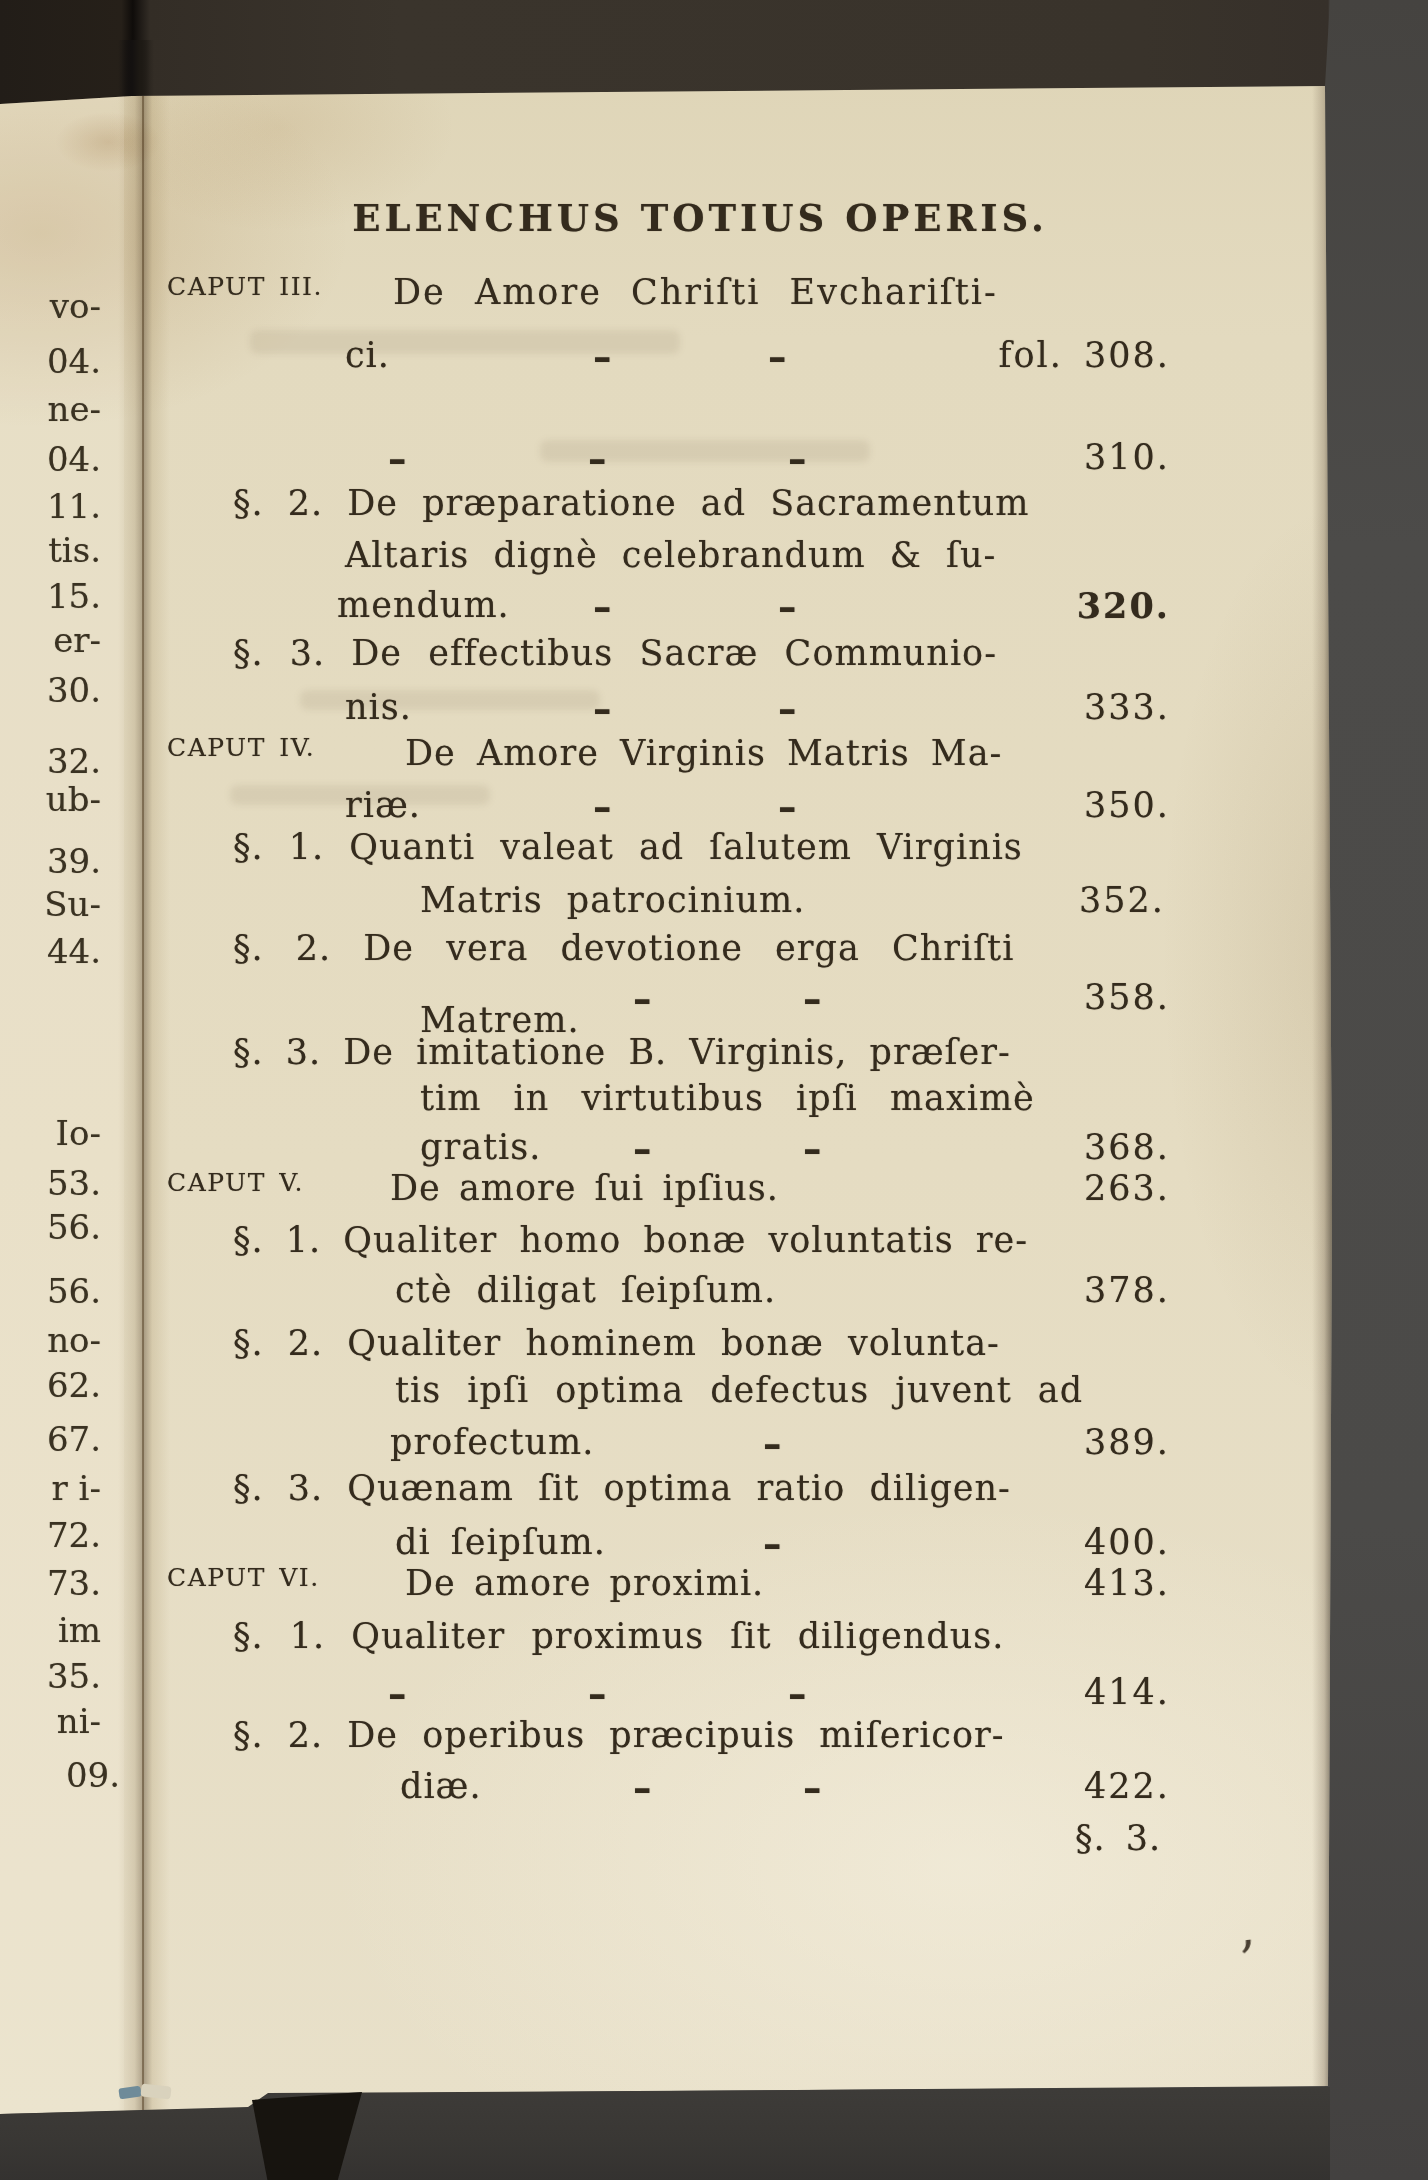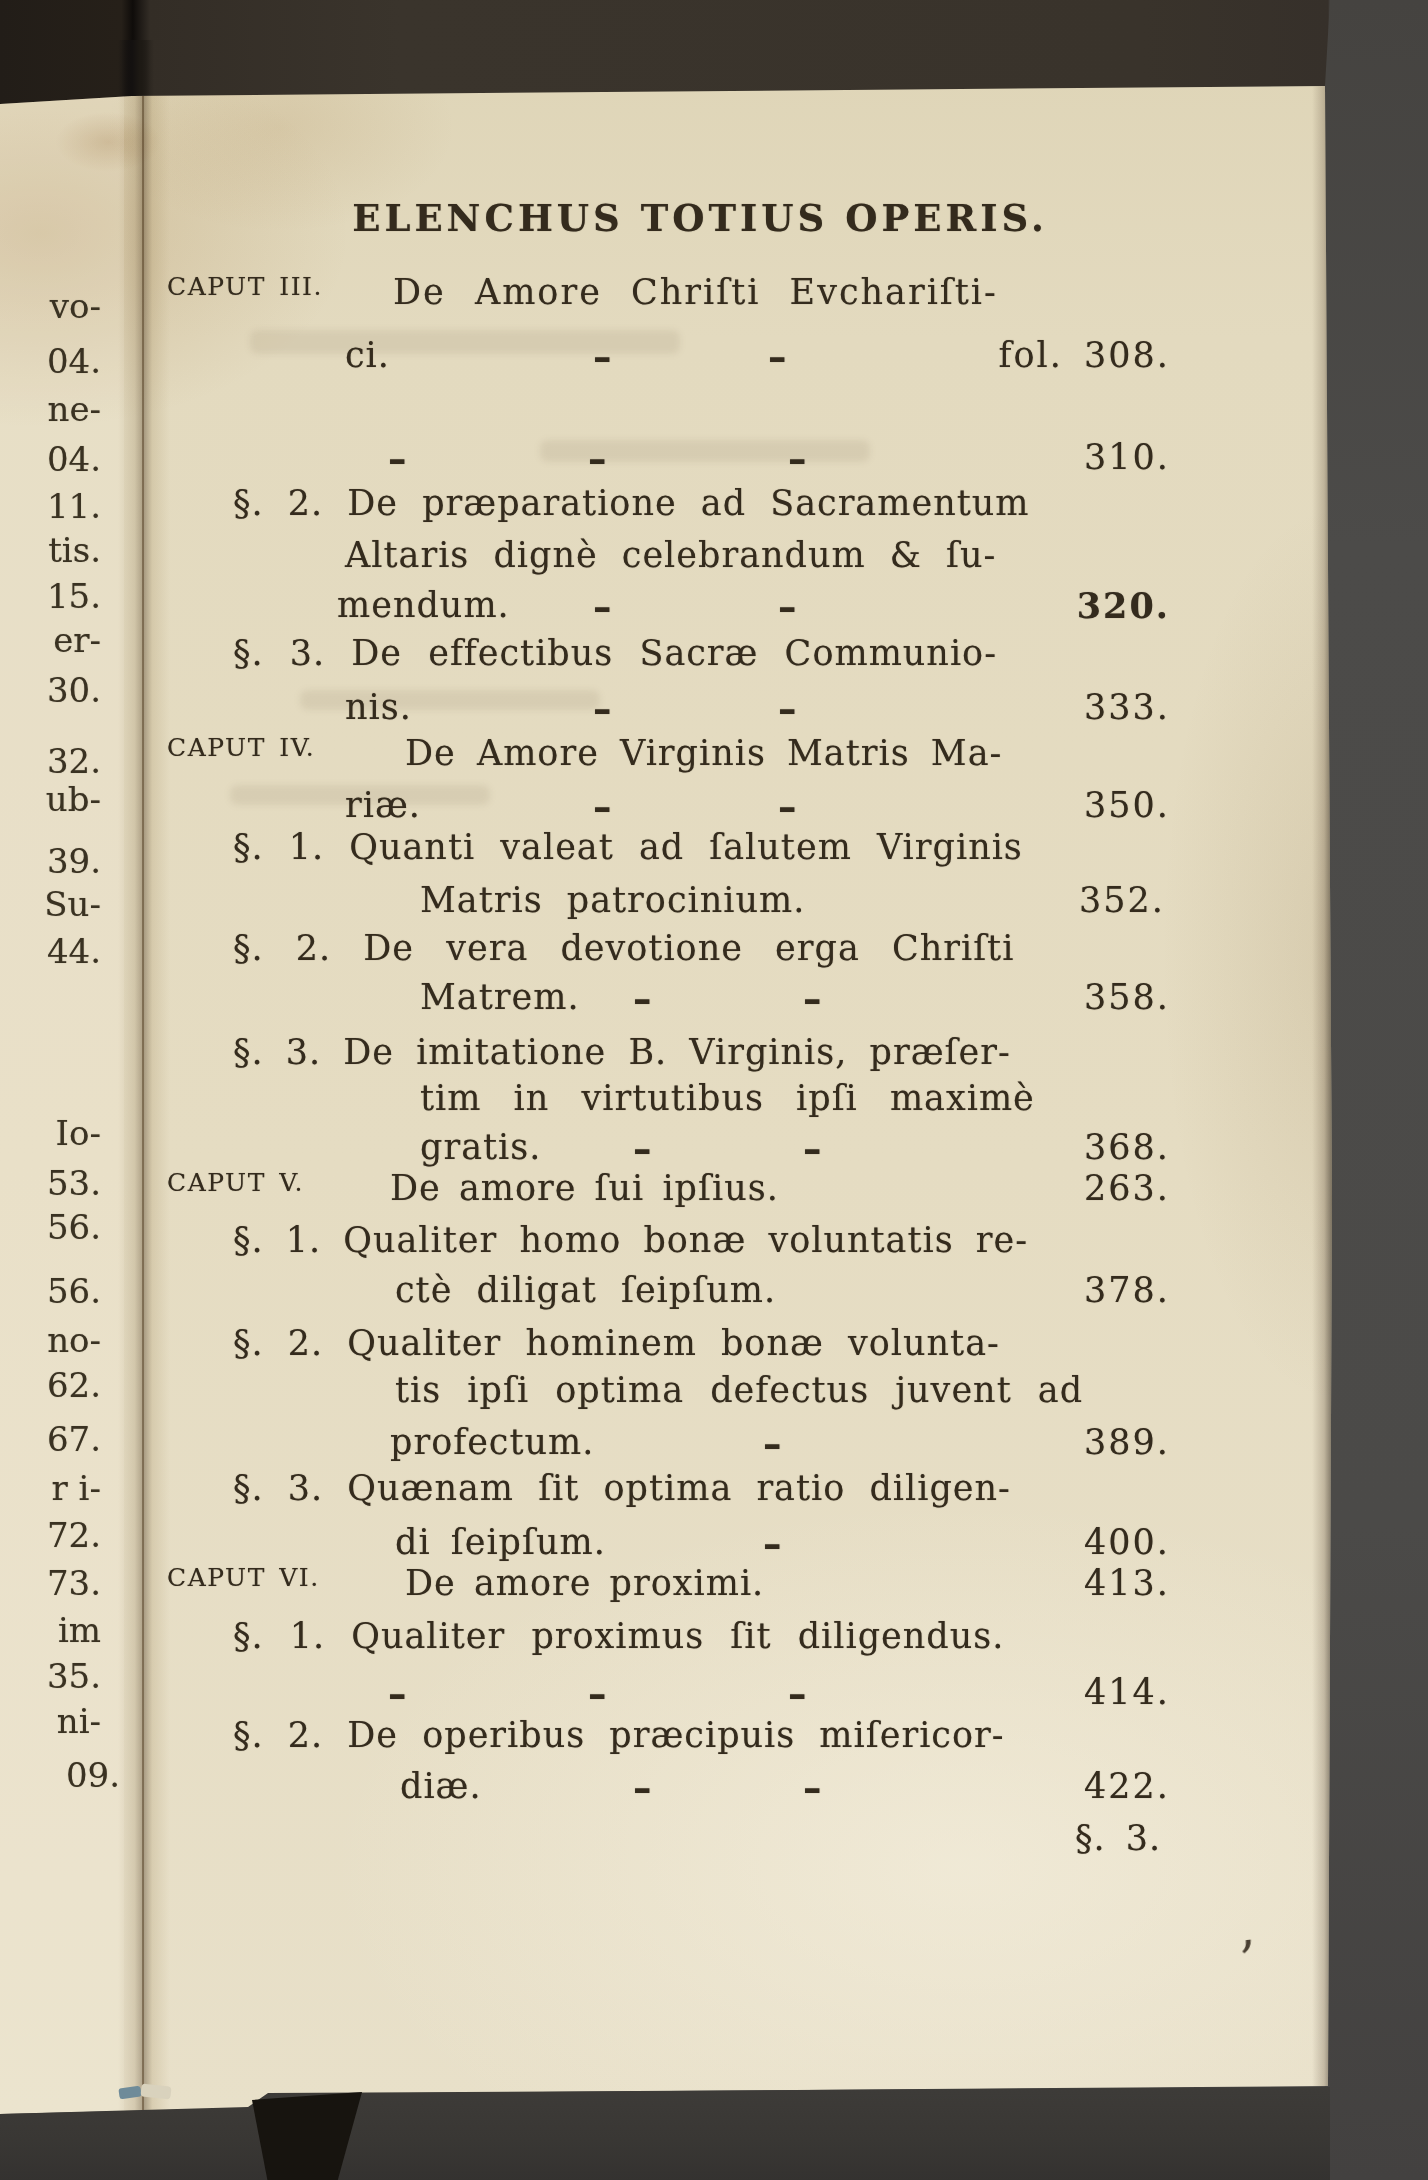--- a/index.html
+++ b/index.html
@@ -125,21 +125,21 @@
           <span class="seg ink body" style="left: 68px; word-spacing: 13px;">§. 1. Quanti valeat ad ſalutem Virginis</span>
         </div>
         <div class="line" style="top: 880px;">
           <span class="seg ink body" style="left: 255px; word-spacing: 12px;">Matris patrocinium.</span>
           <span class="seg ink num" style="right: 5px;">352.</span>
         </div>
         <div class="line" style="top: 928px;">
           <span class="seg ink body" style="left: 68px; word-spacing: 20px;">§. 2. De vera devotione erga Chriſti</span>
         </div>
         <div class="line" style="top: 977px;">
-          <span class="seg ink body" style="left: 255px;">Matrem.</span>
+          <span class="seg ink body" style="left: 255px; margin-top: 23px;">Matrem.</span>
           <span class="seg ink dash" style="left: 470px;">-</span>
           <span class="seg ink dash" style="left: 640px;">-</span>
           <span class="seg ink num" style="right: 0px;">358.</span>
         </div>
         <div class="line" style="top: 1032px;">
           <span class="seg ink body" style="left: 68px; word-spacing: 10px;">§. 3. De imitatione B. Virginis, præſer-</span>
         </div>
         <div class="line" style="top: 1078px;">
           <span class="seg ink body" style="left: 255px; word-spacing: 20px;">tim in virtutibus ipſi maximè</span>
         </div>

